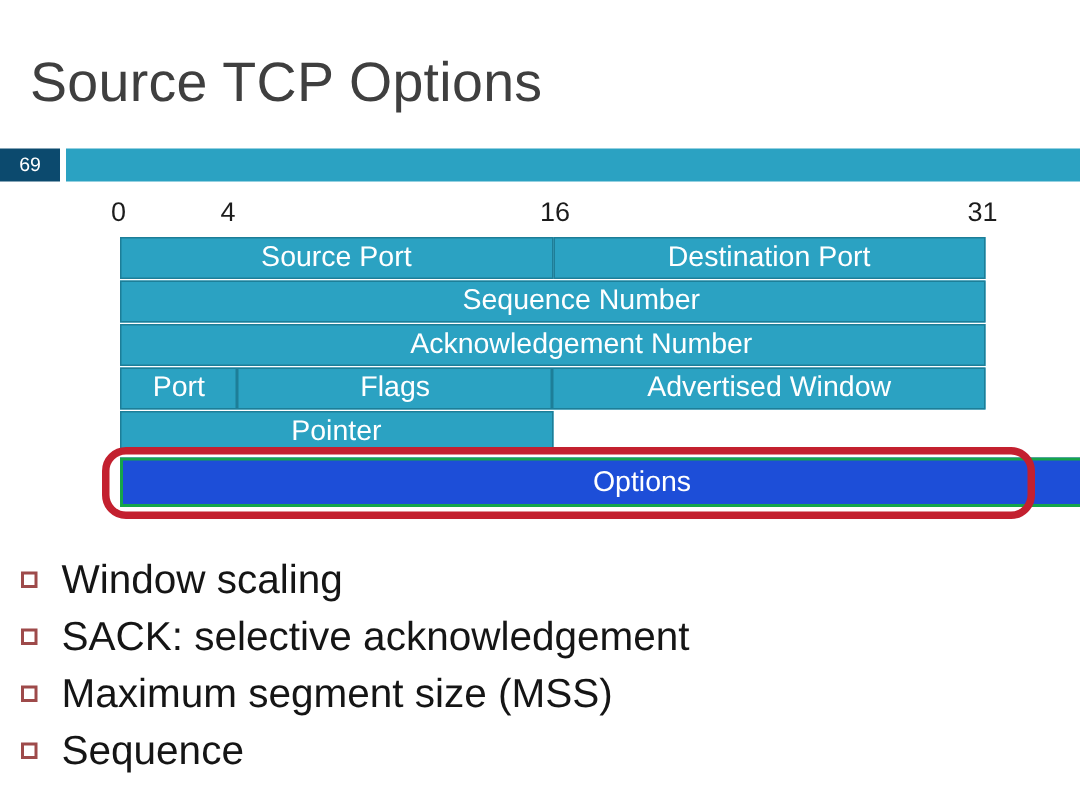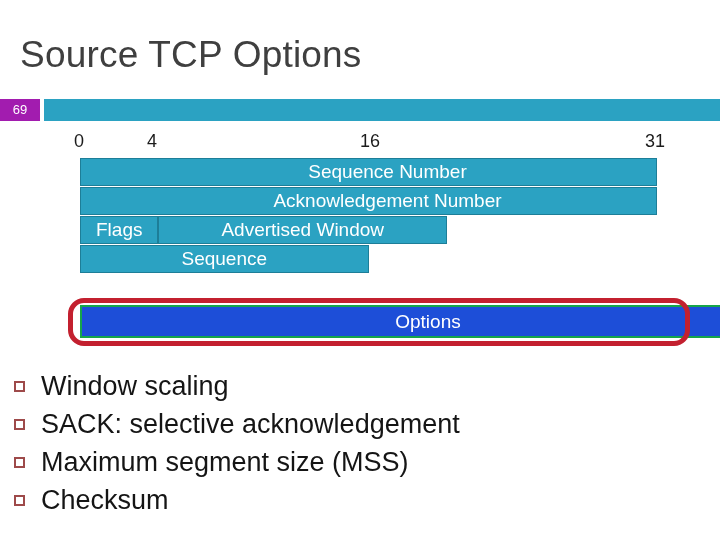--- a/index.html
+++ b/index.html
@@ -35,21 +35,21 @@
     top: 99px;
     width: 720px;
     height: 22px;
   }
   #slide-number-badge {
     position: absolute;
     left: 0;
     top: 0;
     width: 40px;
     height: 22px;
-    background: #a21caf;
+    background: #0c4a6e;
     color: #ffffff;
     font-size: 13px;
     line-height: 22px;
     text-align: center;
     font-weight: 400;
   }
   #header-rule {
     position: absolute;
     left: 44px;
     top: 0;
@@ -175,31 +175,36 @@
 
 <div id="bit-ruler">
     <div class="bit-tick" style="left: 74px;">0</div>
     <div class="bit-tick" style="left: 147px;">4</div>
     <div class="bit-tick" style="left: 360px;">16</div>
     <div class="bit-tick" style="left: 645px;">31</div>
   </div>
 
 <div id="tcp-diagram">
     <div class="hdr-row">
+      <div class="hdr-cell cell-half">Source Port</div>
+      <div class="hdr-cell cell-half">Destination Port</div>
+    </div>
+    <div class="hdr-row">
       <div class="hdr-cell cell-full">Sequence Number</div>
     </div>
     <div class="hdr-row">
       <div class="hdr-cell cell-full">Acknowledgement Number</div>
     </div>
     <div class="hdr-row">
-      <div class="hdr-cell cell-hlen">Flags</div>
+      <div class="hdr-cell cell-hlen">Port</div>
+      <div class="hdr-cell cell-flags">Flags</div>
       <div class="hdr-cell cell-half">Advertised Window</div>
     </div>
     <div class="hdr-row">
-      <div class="hdr-cell cell-half">Sequence</div>
+      <div class="hdr-cell cell-half">Pointer</div>
     </div>
   </div>
 
 <div id="options-row">Options</div>
 <div id="options-highlight"></div>
 
 <div id="bullet-list">
     <div class="bullet-item">
       <span class="bullet-marker"></span>
       <span class="bullet-text">Window scaling</span>
@@ -207,15 +212,15 @@
     <div class="bullet-item">
       <span class="bullet-marker"></span>
       <span class="bullet-text">SACK: selective acknowledgement</span>
     </div>
     <div class="bullet-item">
       <span class="bullet-marker"></span>
       <span class="bullet-text">Maximum segment size (MSS)</span>
     </div>
     <div class="bullet-item">
       <span class="bullet-marker"></span>
-      <span class="bullet-text">Checksum</span>
+      <span class="bullet-text">Sequence</span>
     </div>
   </div>
 
 </body></html>

